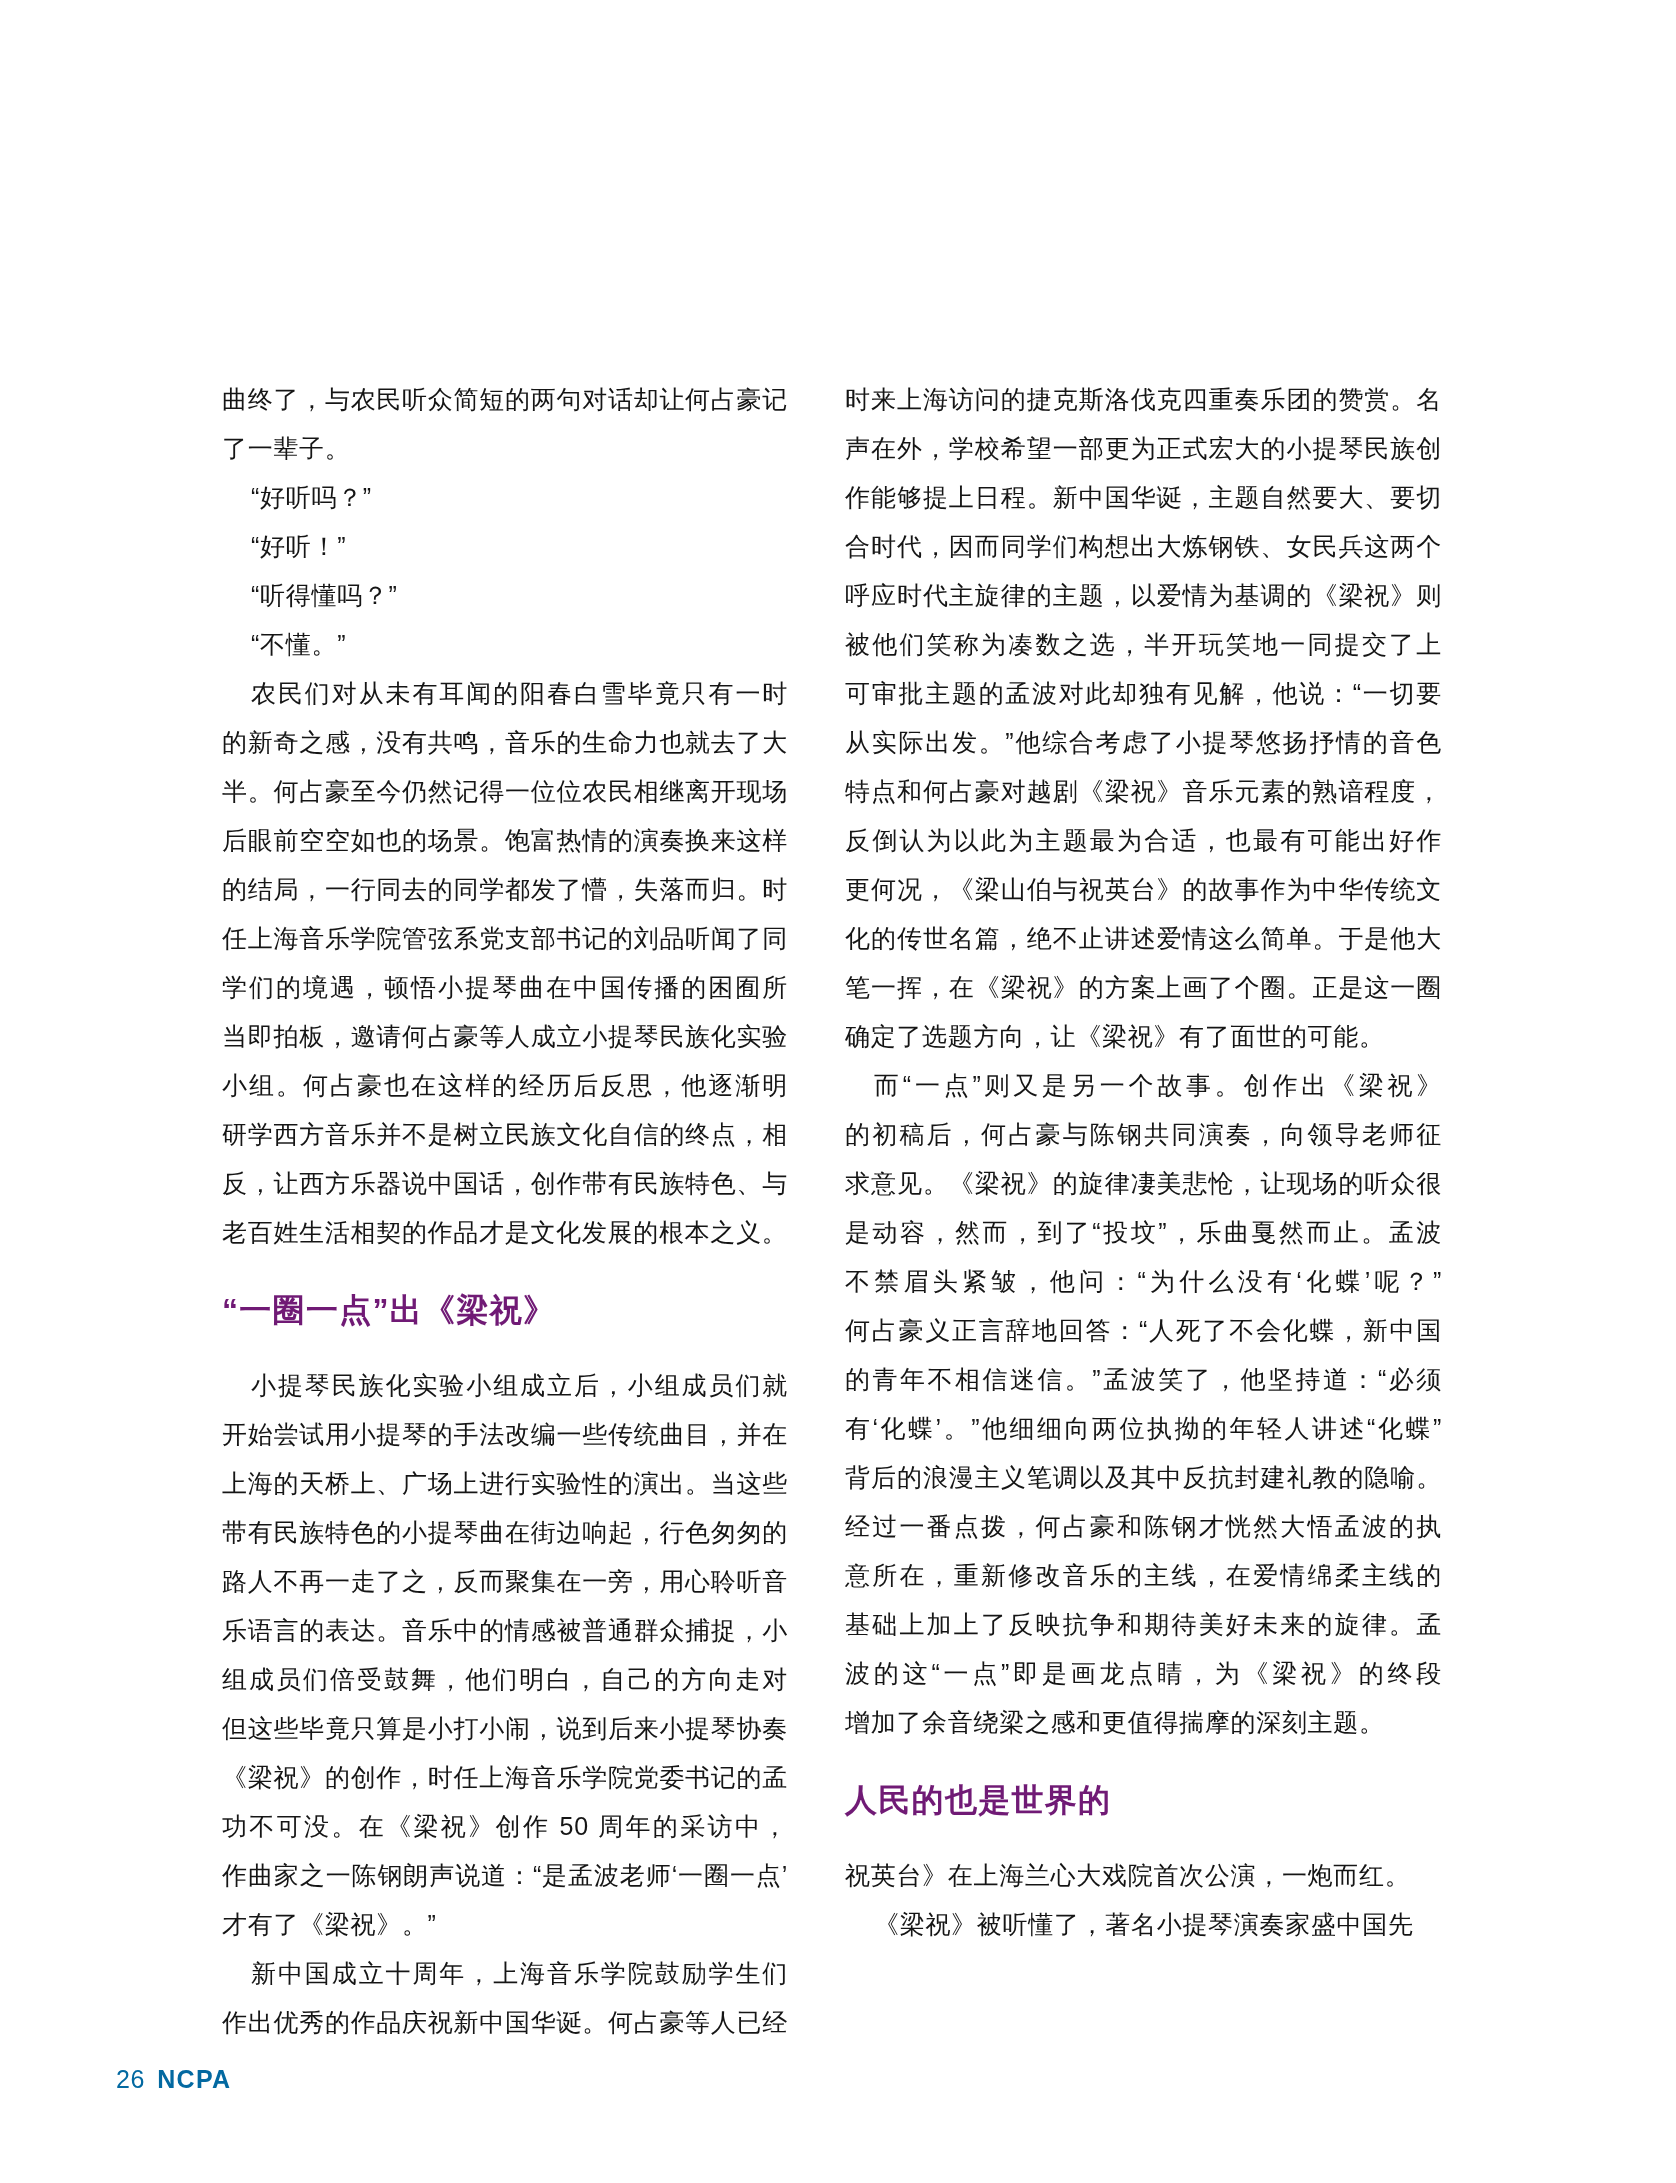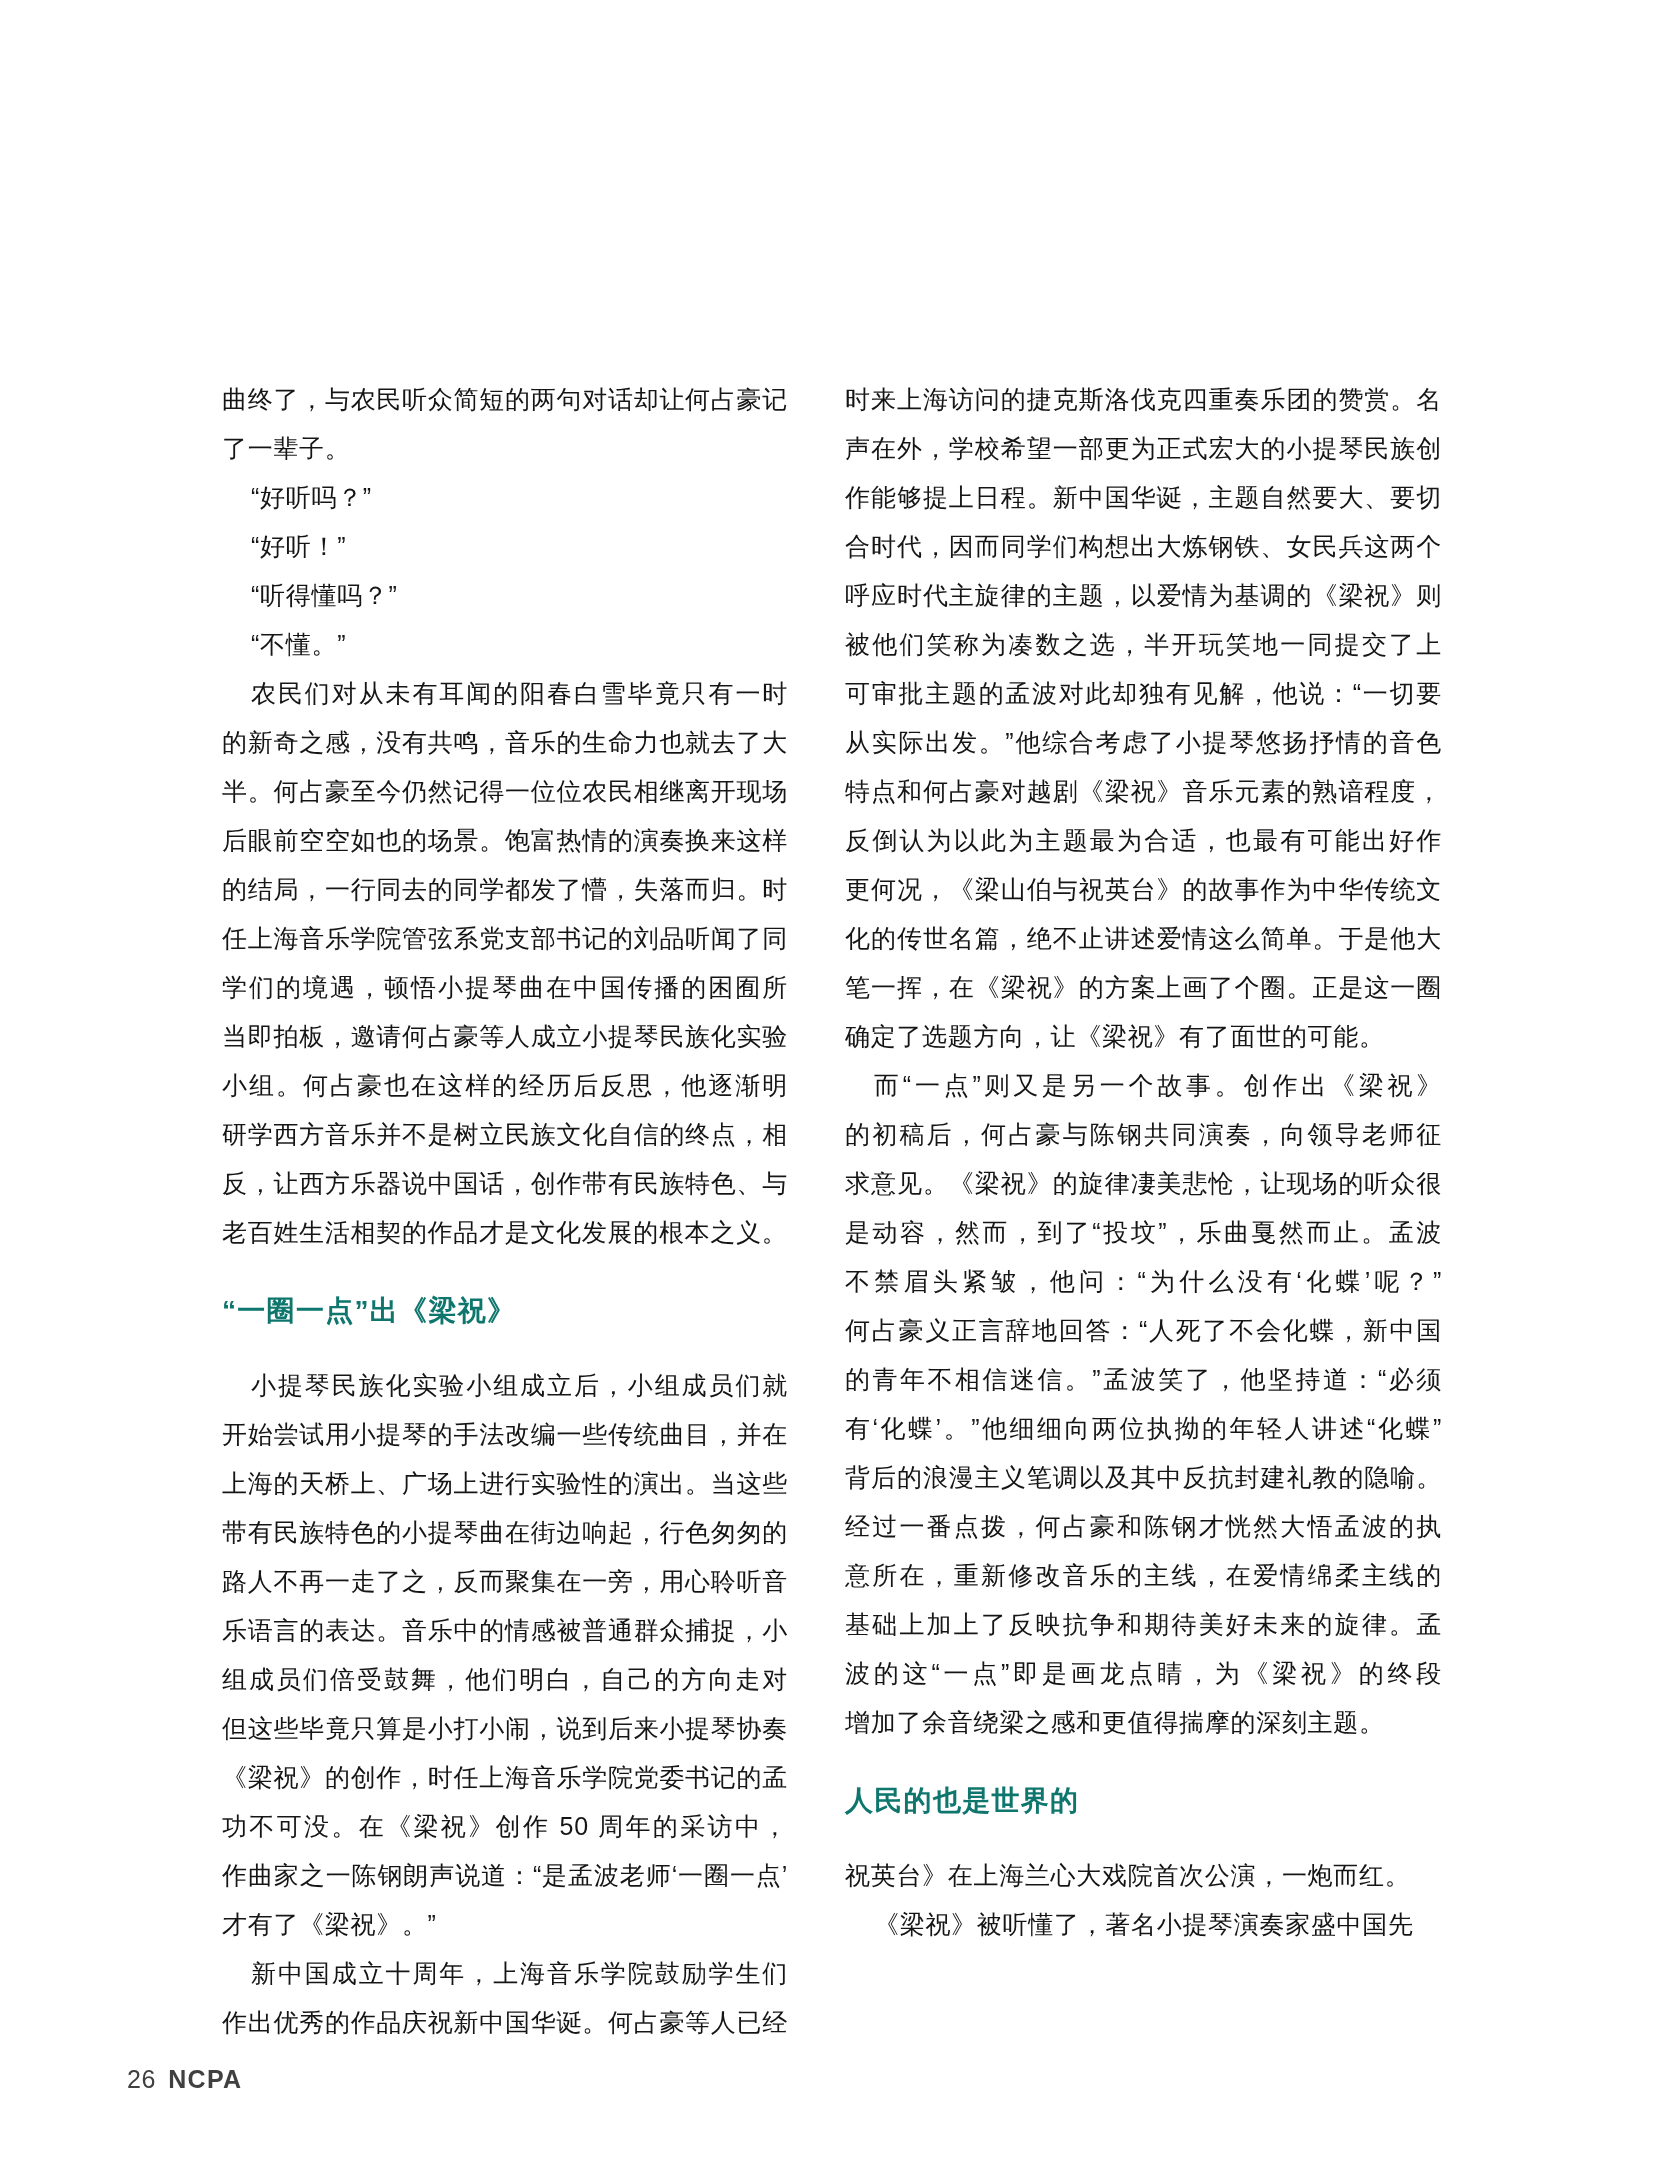--- a/index.html
+++ b/index.html
@@ -24,42 +24,42 @@
   }
   .line.fill{
     white-space:normal;
     text-align:justify;
     text-align-last:justify;
     text-justify:inter-character;
     overflow:hidden;
   }
   .line.indent{text-indent:29px;}
   .heading{
-    font-size:28px;
+    font-size:32px;
     font-weight:bold;
     line-height:55px;
     margin:26.4px 0 22.4px 0;
     letter-spacing:1.3px;
-    color:#0f766e;
+    color:#701a75;
   }
   .photo-strip{
     position:absolute;
     left:1581px;
     top:0;
     width:95px;
     height:1171px;
   }
   .photo-strip svg{display:block;}
   .footer{
     position:absolute;
-    left:127px;
+    left:116px;
     top:2065px;
     font-size:25px;
     letter-spacing:0.7px;
-    color:#404040;
+    color:#0369a1;
   }
   .footer .brand{font-weight:bold;margin-left:12px;letter-spacing:1.3px;}
 </style>
 </head>
 <body>
 
 <div class="page">
 
   <main>
     <section class="col col-left">

